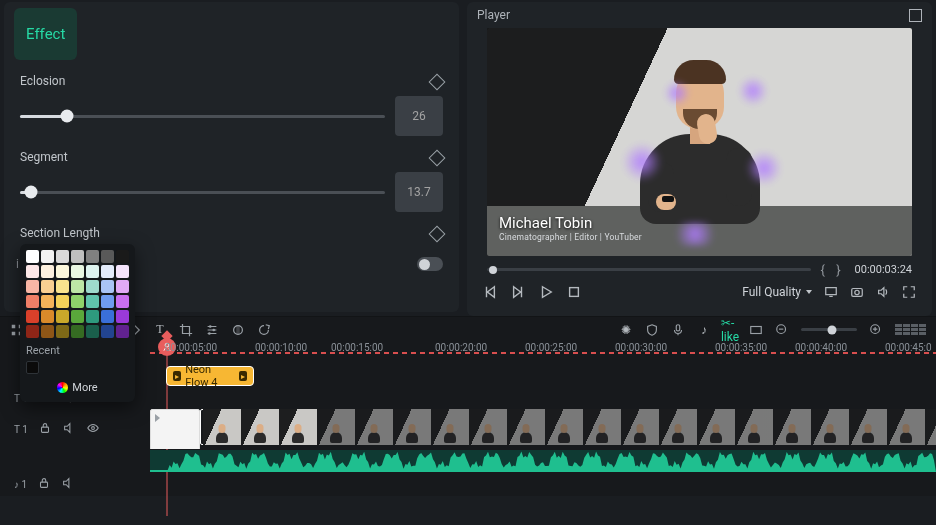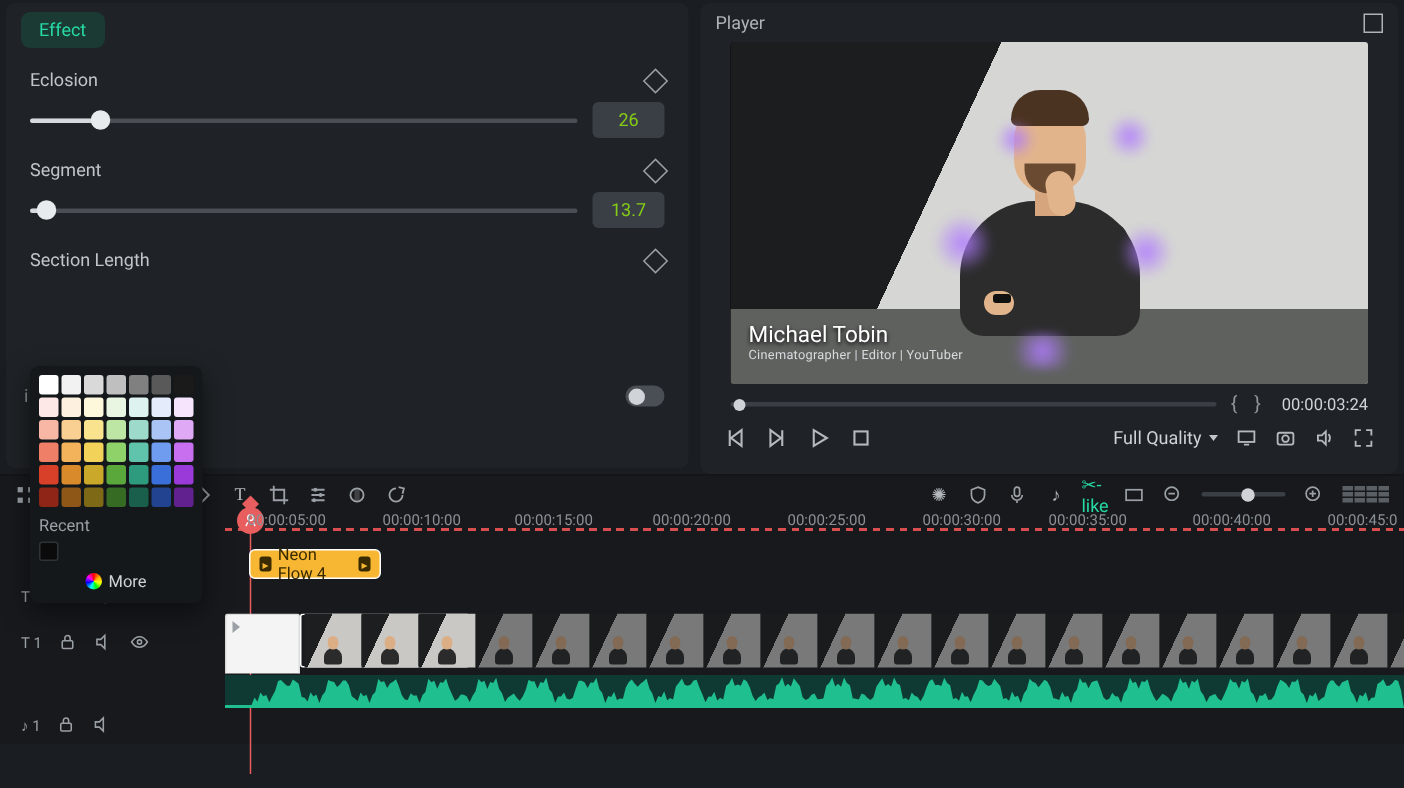--- a/index.html
+++ b/index.html
@@ -14,31 +14,31 @@
     --ok:#26d9a5;
     --chip:#3a3f45;
     --timeline-bg:#17191c;
     --ruler-red:#d94f4f;
   }
   *{box-sizing:border-box;font-family:-apple-system,BlinkMacSystemFont,"Segoe UI",Roboto,Arial,sans-serif}
   body{margin:0;background:var(--bg);color:var(--text);font-size:12px;width:936px;height:525px;overflow:hidden;position:relative}
 
   .top{display:flex;gap:8px;height:316px}
   .effect-panel{width:455px;height:310px;background:var(--panel);border-radius:6px;margin:2px 0 0 4px;position:relative}
-  .effect-tab{display:inline-block;margin:6px 0 0 10px;padding:5px 12px;background:#1a3a33;color:var(--accent);border-radius:6px;font-size:12px}
+  .effect-tab{display:inline-block;margin:6px 0 0 10px;padding:17px 12px;background:#1a3a33;color:var(--accent);border-radius:6px;font-size:15px}
   .param{margin:14px 16px 0 16px}
   .param .row1{display:flex;justify-content:space-between;align-items:flex-end}
   .param label{color:#c0c5ca;font-size:12px}
   .diamond{width:12px;height:12px;position:relative}
   .diamond::before{content:"";position:absolute;inset:0;border:1px solid #9aa0a6;transform:rotate(45deg)}
   .param .row2{display:flex;align-items:center;gap:10px;margin-top:8px}
   .track{flex:1;height:3px;background:#4a4f55;border-radius:2px;position:relative}
   .track .fill{position:absolute;left:0;top:0;height:100%;background:#d6dadf;border-radius:2px}
   .knob{position:absolute;top:50%;width:13px;height:13px;background:#e8ebee;border-radius:50%;transform:translate(-50%,-50%)}
-  .valbox{width:48px;height:24px;background:var(--chip);border-radius:4px;display:flex;align-items:center;justify-content:center;color:#84cc16}
+  .valbox{width:48px;height:40px;background:var(--chip);border-radius:4px;display:flex;align-items:center;justify-content:center;color:#a3a3a3}
 
   .color-row{margin:14px 16px 0 16px}
   .color-label{color:#c0c5ca}
   .color-ctrl{display:flex;align-items:center;gap:8px;margin-top:8px}
   .swatch-btn{width:30px;height:22px;background:#6b2df5;border-radius:3px}
   .dd{width:18px;height:22px;background:var(--panel3);border-radius:3px;display:flex;align-items:center;justify-content:center}
   .chev-down{width:0;height:0;border-left:3px solid transparent;border-right:3px solid transparent;border-top:4px solid #c0c5ca}
   .eyedropper{display:inline-block;transform:rotate(45deg);color:#c0c5ca;font-size:14px}
 
   .toggle{position:absolute;right:16px;top:255px;width:26px;height:14px;background:#4a4f55;border-radius:8px;display:flex;align-items:center}
@@ -462,25 +462,25 @@
     <div class="playhead-dia" style="left:17px"></div>
     <div class="playhead-head" style="left:17px">
       <svg width="10" height="10" viewBox="0 0 16 16">
           <circle cx="8" cy="5" r="3" fill="none" stroke="#fff" stroke-width="1.4"></circle>
           <path d="M5 10l-2 4M11 10l2 4" stroke="#fff" stroke-width="1.4"></path>
         </svg>
     </div>
     <div class="playhead-line" style="left:17px"></div>
   <span class="lbl" style="left: 15px;">00:00:05:00</span>
       <span class="lbl" style="left: 105px;">00:00:10:00</span>
-      <span class="lbl" style="left: 193px;">00:00:15:00</span>
+      <span class="lbl" style="left: 181px;">00:00:15:00</span>
       <span class="lbl" style="left: 285px;">00:00:20:00</span>
       <span class="lbl" style="left: 375px;">00:00:25:00</span>
       <span class="lbl" style="left: 465px;">00:00:30:00</span>
-      <span class="lbl" style="left: 549px;">00:00:35:00</span>
+      <span class="lbl" style="left: 565px;">00:00:35:00</span>
       <span class="lbl" style="left: 645px;">00:00:40:00</span>
       <span class="lbl" style="left: 735px;">00:00:45:0</span>
     </div>
 
   <div class="tracks">
 
     <div class="track-row">
       <div class="track-head"></div>
       <div class="track-body">
         <div class="effect-clip" style="width:88px">

